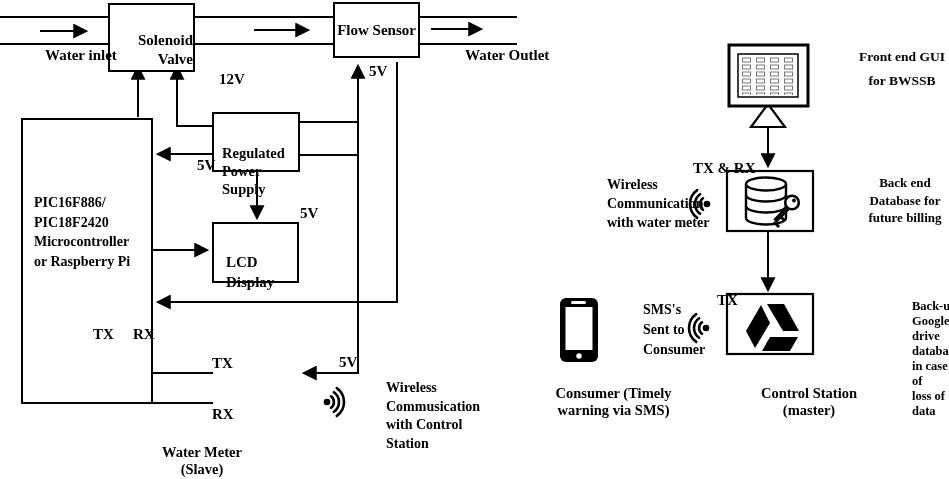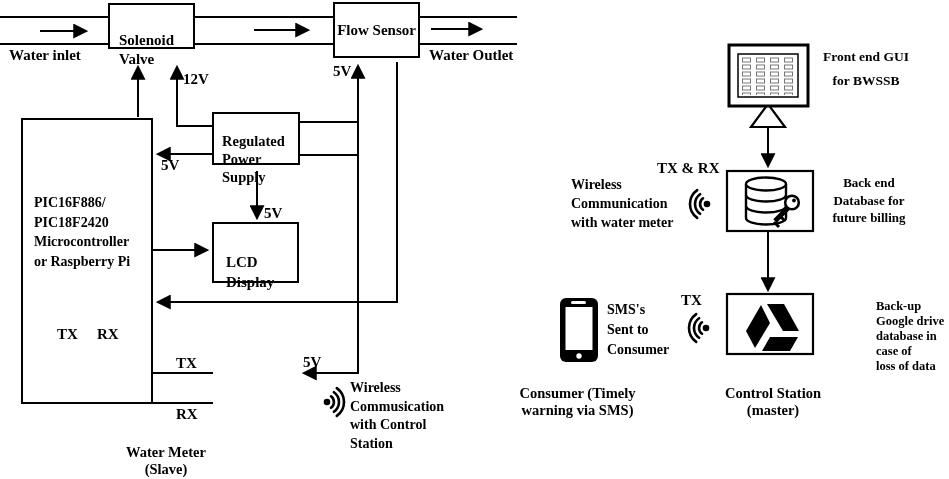--- a/index.html
+++ b/index.html
@@ -6,21 +6,21 @@
   #stage{
     position:relative;width:949px;height:479px;background:#ffffff;
     font-family:"Liberation Serif","DejaVu Serif",serif;color:#000;overflow:hidden;
   }
   #wires{position:absolute;left:0;top:0;width:949px;height:479px;}
   .box{
     position:absolute;border:2px solid #000;background:#fff;box-sizing:border-box;
     font-weight:bold;font-size:15px;line-height:19px;white-space:pre-line;
   }
   .lbl{
-    position:absolute;font-weight:bold;white-space:pre-line;line-height:1.25;
+    position:absolute;font-weight:bold;white-space:pre-line;line-height:1.25;margin-left:36px;
   }
   .ctr{text-align:center;}
 </style>
 </head>
 <body>
 
 <div id="stage">
 
   <svg id="wires" viewBox="0 0 949 479" xmlns="http://www.w3.org/2000/svg">
     <defs>
@@ -108,37 +108,37 @@
       <path d="M697.2,190.1 A17,17 0 0 0 697.2,217.9"></path>
     </g>
     <g stroke="#000" stroke-width="2.6" fill="none" stroke-linecap="round">
       <circle cx="706" cy="328" r="3.3" fill="#000" stroke="none"></circle>
       <path d="M702,322.3 A7,7 0 0 0 702,333.7"></path>
       <path d="M699.1,318.2 A12,12 0 0 0 699.1,337.8"></path>
       <path d="M696.2,314.1 A17,17 0 0 0 696.2,341.9"></path>
     </g>
   </svg>
 
-  <div class="box" style="left:108px;top:3px;width:87px;height:46px;padding:7px 0 0 9px;">
+  <div class="box" style="left:108px;top:3px;width:87px;height:69px;padding:7px 0 0 9px;text-align:right;">
     <span>Solenoid
 Valve</span>
   </div>
 
   <div class="box" style="left:333px;top:2px;width:87px;height:56px;display:flex;align-items:center;justify-content:center;">
     <span>Flow Sensor</span>
   </div>
 
   <div class="box" style="left:21px;top:118px;width:132px;height:286px;font-size:14px;line-height:19.5px;">
     <span style="position:absolute;left:11px;top:73px;">PIC16F886/
 PIC18F2420
 Microcontroller
 or Raspberry Pi</span>
   </div>
 
-  <div class="box" style="left:212px;top:112px;width:88px;height:53px;padding:0 0 0 8px;font-size:14.5px;line-height:18px;">
+  <div class="box" style="left:212px;top:112px;width:88px;height:60px;padding:12px 0 0 8px;font-size:14.5px;line-height:18px;">
     <span>Regulated
 Power
 Supply</span>
   </div>
 
   <div class="box" style="left:212px;top:222px;width:87px;height:61px;padding:8px 0 0 12px;line-height:20px;">
     <span>LCD
 Display</span>
   </div>
 

